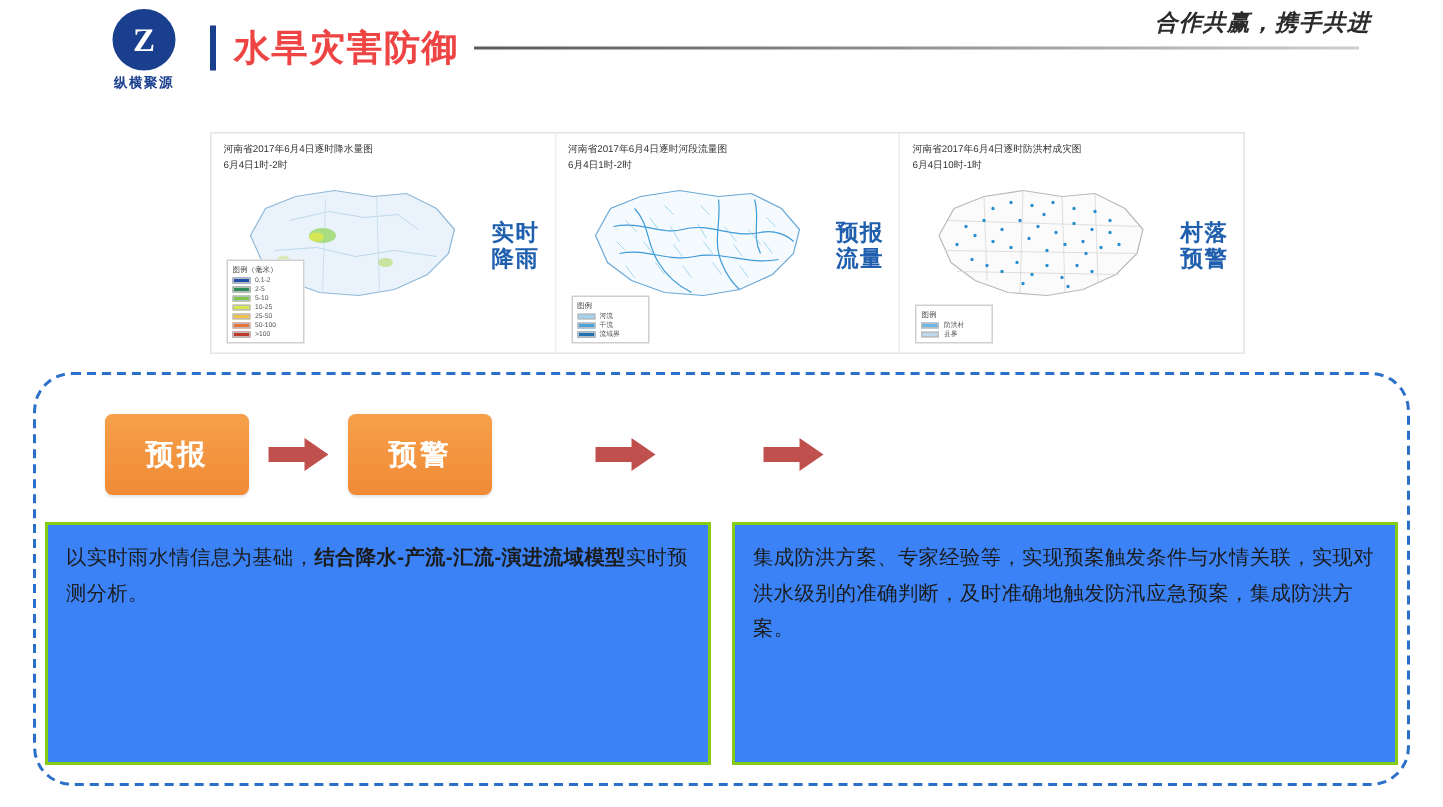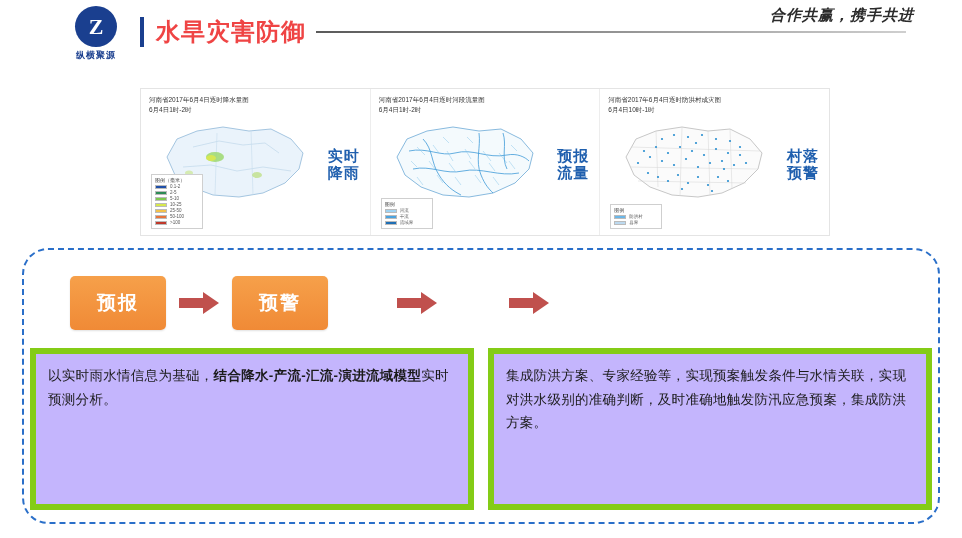--- a/index.html
+++ b/index.html
@@ -95,21 +95,21 @@
   .arrow svg { display: block; }
   .chip-gap-a { width: 56px; }
   .chip-gap-b { width: 46px; }
 
   
   .cards {
     position: absolute; left: 30px; top: 348px; width: 902px; height: 162px;
     display: flex; gap: 14px;
   }
   .card {
-    flex: 1; border: 6px solid #84cc16; background: #c4b5fd;
+    flex: 1; border: 2px solid #84cc16; background: #3b82f6;
     padding: 10px 12px; font-size: 13.5px; line-height: 1.75; color: #1b1b1b;
     letter-spacing: .3px;
   }
   .card .hl { font-weight: bold; }
 </style>
 </head>
 <body>
 
 <div class="slide">
 

